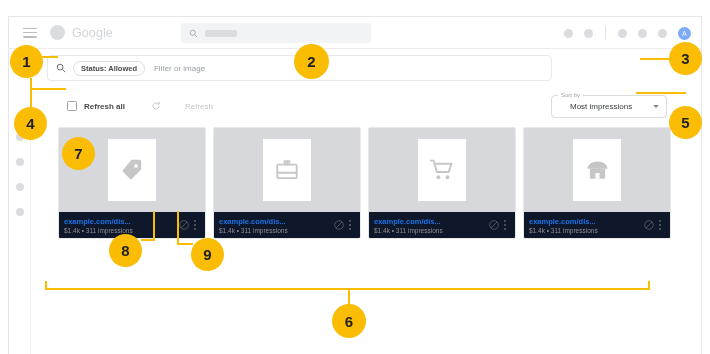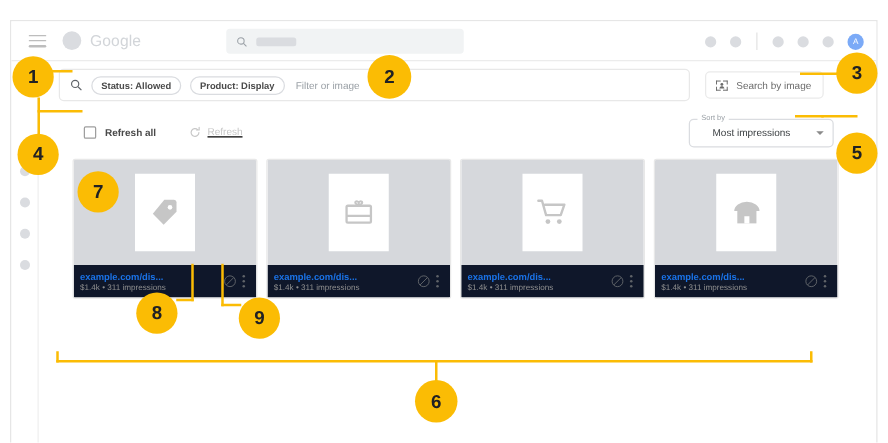--- a/index.html
+++ b/index.html
@@ -114,21 +114,21 @@
     position: absolute; left: 0; top: 2px;
     display: flex; align-items: center; gap: 7px;
   }
   .cb {
     width: 10px; height: 10px;
     border: 1.6px solid #9e9e9e; border-radius: 1.5px; background: #fff;
   }
   .sel-all .lbl { font-size: 8px; color: #4a4a4a; font-weight: bold; }
   .refresh {
     position: absolute; left: 84px; top: 2px;
-    display: flex; gap: 5px; text-decoration: underline;
+    display: flex; align-items: center; gap: 24px;
   }
   .refresh .lbl { font-size: 8px; color: #c7c7c7; }
   .sortbox {
     position: absolute; right: 20px; top: -4px;
     width: 116px; height: 23px;
     border: 1px solid #dadce0; border-radius: 4px; background: #fff;
     display: flex; align-items: center; padding: 0 18px;
   }
   .sortbox .val { font-size: 8px; color: #3c4043; }
   .sort-legend {
@@ -233,34 +233,23 @@
 
   <div class="filter-row">
     <div class="filter-field">
       <span>
         <svg width="10" height="10" viewBox="0 0 16 16">
           <circle cx="6.6" cy="6.6" r="4.6" fill="none" stroke="#5f6368" stroke-width="1.5"></circle>
           <line x1="10.2" y1="10.2" x2="14.6" y2="14.6" stroke="#5f6368" stroke-width="1.5"></line>
         </svg>
       </span>
       <div class="chip">Status: Allowed</div>
-      <div class="chip">Product: Display</div>
       <div class="filter-ph">Filter or image</div>
     </div>
 
-    <div class="sbi-btn">
-      <span>
-        <svg width="11" height="11" viewBox="0 0 18 18">
-          <path d="M2 3h5M2 3v4M16 3h-5M16 3v4M2 15h5M2 15v-4M16 15h-5M16 15v-4" fill="none" stroke="#6b6b6b" stroke-width="1.3" stroke-linecap="round"></path>
-          <circle cx="9" cy="7.4" r="1.9" fill="#6b6b6b"></circle>
-          <path d="M5.6 12.6c.6-2 1.8-2.8 3.4-2.8s2.8.8 3.4 2.8z" fill="#6b6b6b"></path>
-        </svg>
-      </span>
-      <span>Search by image</span>
-    </div>
   </div>
 
   <div class="tool-row">
     <div class="sel-all">
       <div class="cb"></div>
       <div class="lbl">Refresh all</div>
     </div>
 
     <div class="refresh">
       <span>

